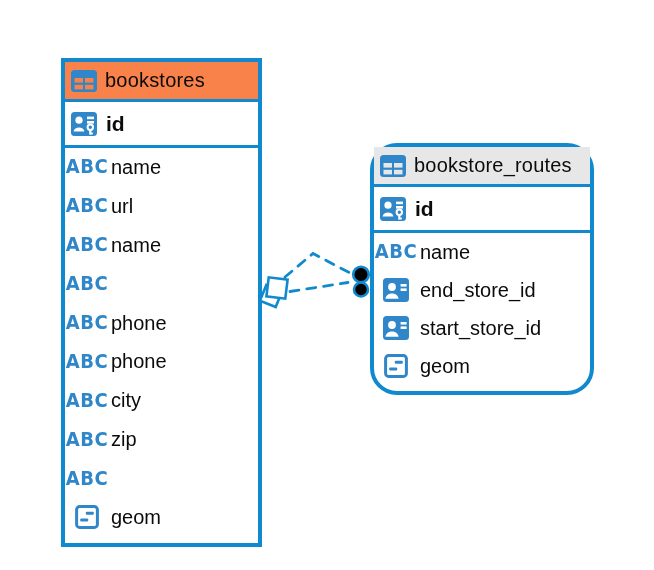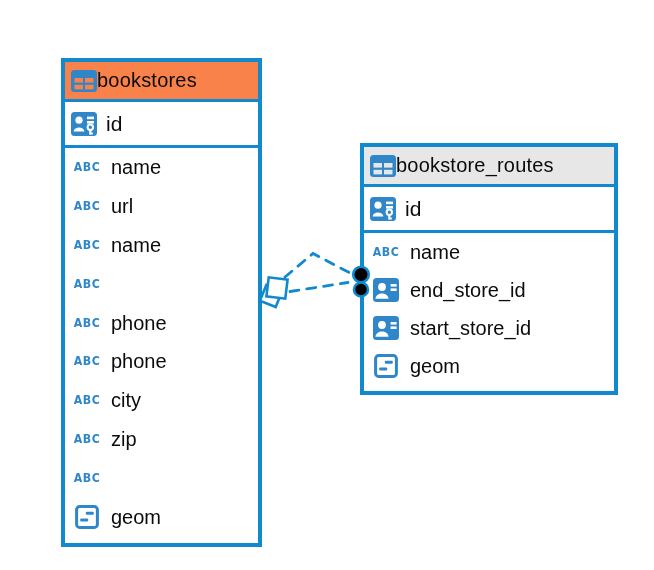--- a/index.html
+++ b/index.html
@@ -10,41 +10,41 @@
   html,body{width:654px;height:570px;overflow:hidden;}
   body{
     position:relative;background:var(--canvas-bg,#fff);
     font-family:"Liberation Sans", sans-serif;color:var(--text-black,#0B0B0B);
   }
   .table-card{
     position:absolute;background:#fff;
     border:4px solid var(--accent-blue,#1089CE);
   }
   .t-left{left:61px;top:58px;width:201px;height:489px;}
-  .t-right{left:360px;top:143px;width:258px;height:252px;}
+  .t-right{left:370px;top:143px;width:224px;height:252px;border-radius:27px;}
   .tbl-header{
-    height:40px;display:flex;align-items:center;padding:12px 6px;
+    height:40px;display:flex;align-items:center;gap:8px;padding:12px 6px;
     border-bottom:3px solid var(--accent-blue,#1089CE);
     font-size:20px;letter-spacing:.2px;
   }
   .t-left .tbl-header{background:var(--header-orange,#F8824A);}
   .t-right .tbl-header{background:var(--header-gray,#E7E7E7);}
   .pk-row{
     height:46px;display:flex;align-items:center;gap:9px;padding:0 6px;
     border-bottom:3px solid var(--accent-blue,#1089CE);
-    font-weight:normal;font-size:21px;
+    font-weight:bold;font-size:21px;
   }
   .col-row{display:flex;align-items:center;gap:9px;padding:0 7px;font-size:20px;}
   .t-left .col-row{height:38.9px;}
   .t-right .col-row{height:38px;}
   .icon-blue{color:var(--icon-blue,#2F87C9);display:inline-flex;flex:0 0 auto;}
   .abc{
     width:30px;flex:0 0 30px;display:inline-flex;justify-content:center;
     color:var(--icon-blue,#2F87C9);font-family:"DejaVu Sans", sans-serif;
-    font-weight:bold;font-size:11px;letter-spacing:.5px;line-height:1;
+    font-weight:bold;font-size:18px;letter-spacing:.5px;line-height:1;
     transform:scaleY(1.05);
   }
   .hole-orange{fill:var(--header-orange,#F8824A);}
   .hole-gray{fill:var(--header-gray,#E7E7E7);}
   .rel-layer{
     position:absolute;left:0;top:0;width:654px;height:570px;z-index:5;
     color:var(--accent-blue,#1089CE);pointer-events:none;
   }
   .rel-line{fill:none;stroke:currentColor;stroke-width:2.8;stroke-dasharray:9 8;stroke-linecap:round;}
   .sq{fill:#fff;stroke:currentColor;stroke-width:2.6;}

